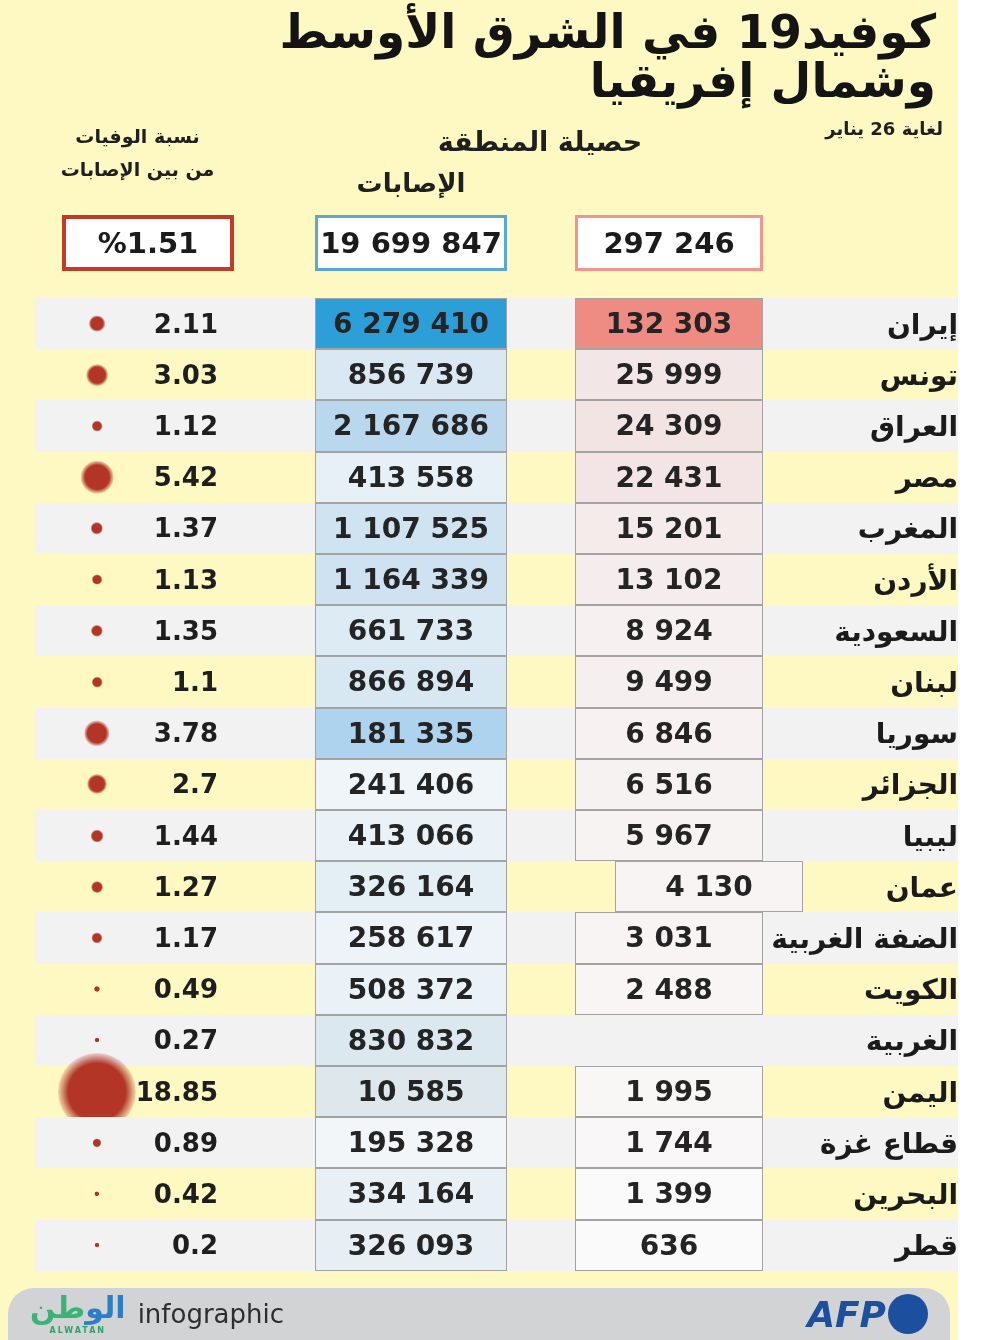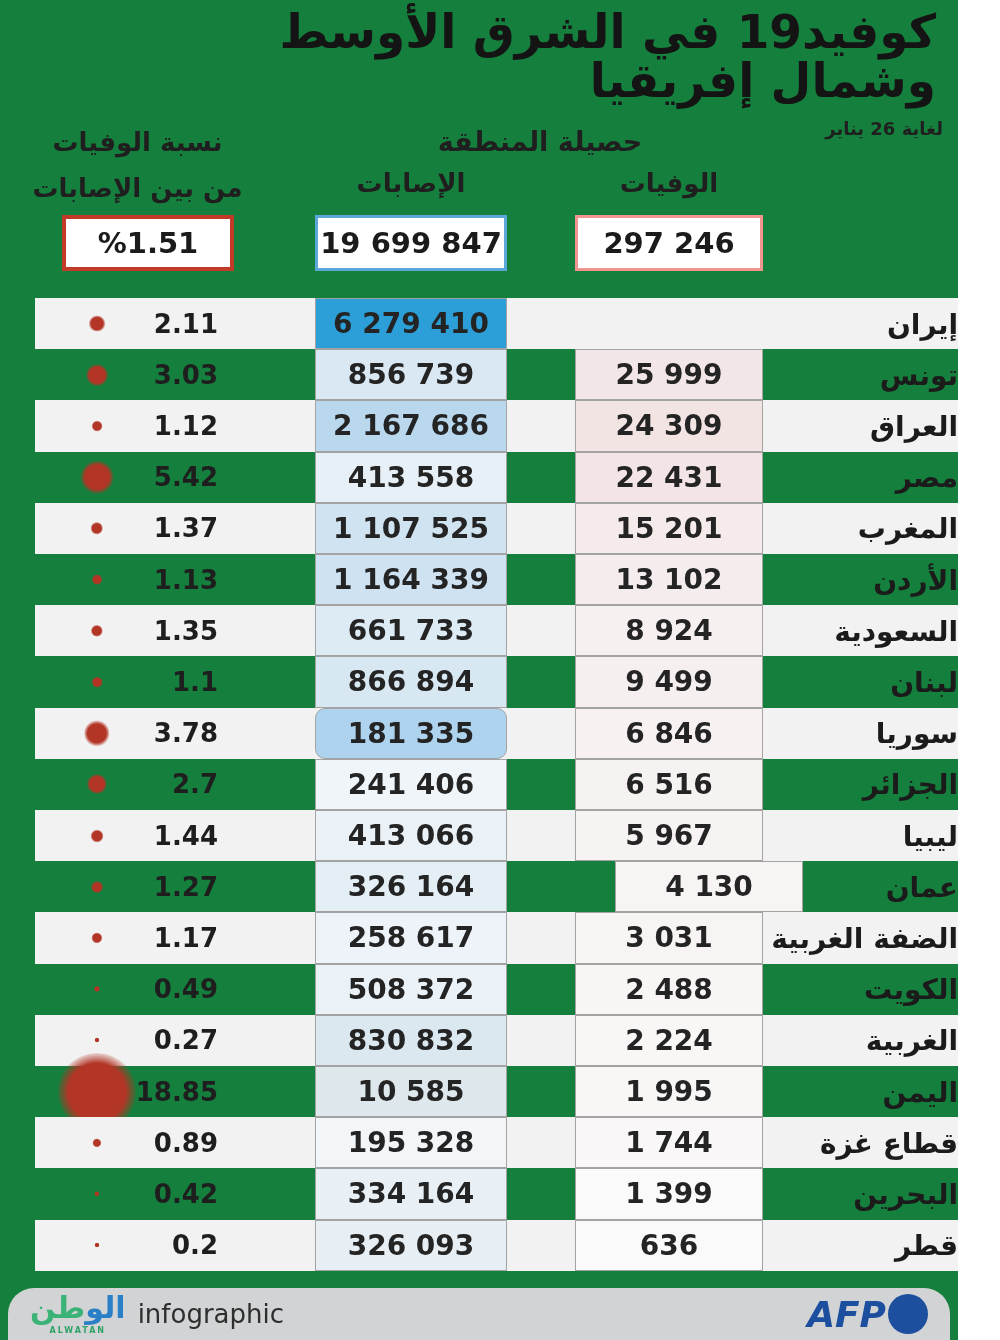--- a/index.html
+++ b/index.html
@@ -1,30 +1,30 @@
 <!DOCTYPE html>
 <html lang="ar"><head>
 <meta charset="utf-8">
 <style>
   html,body{margin:0;padding:0;background:#ffffff;}
-  #page{position:relative;width:958px;height:1340px;background:#15803d;overflow:hidden;
+  #page{position:relative;width:958px;height:1340px;background:#fef9c3;overflow:hidden;
         font-family:"DejaVu Sans",sans-serif;color:#1f1f1f;}
   .rtl{direction:rtl;}
   .ltrnum{direction:ltr;unicode-bidi:bidi-override;}
 
   
   .title{position:absolute;top:8px;right:22px;text-align:right;font-weight:900;
          font-size:47px;line-height:1.04;color:#141414;}
 
   
   .date-note{position:absolute;top:118px;right:15px;font-weight:bold;font-size:18px;}
   .group-label{position:absolute;top:126px;left:400px;width:280px;text-align:center;
                font-weight:bold;font-size:27px;}
   .rate-label{position:absolute;top:120px;left:30px;width:215px;text-align:center;
-              font-weight:bold;font-size:26px;line-height:1.75;}
+              font-weight:bold;font-size:19px;line-height:1.75;}
   .col-label{position:absolute;top:168px;font-weight:bold;font-size:26px;text-align:center;}
   .col-label.deaths{left:575px;width:188px;}
   .col-label.infections{left:315px;width:192px;}
 
   .total-box{position:absolute;top:215px;height:56px;display:flex;align-items:center;
              justify-content:center;font-weight:bold;font-size:29px;background:#fff;
              box-sizing:border-box;color:#1b1b1b;}
   .box-rate{left:62px;width:172px;border:4px solid #c23a28;}
   .box-infections{left:315px;width:192px;border:3px solid #5aa7d8;}
   .box-deaths{left:575px;width:188px;border:3px solid #f2958e;}
@@ -68,37 +68,37 @@
   </div>
 
   <div class="date-note rtl">لغاية 26 يناير</div>
   <div class="group-label rtl">حصيلة المنطقة</div>
 
   <div class="rate-label rtl">
     <div>نسبة الوفيات</div>
     <div>من بين الإصابات</div>
   </div>
 
-  <div class="col-label deaths rtl">الوفيات</div>
   <div class="col-label infections rtl">الإصابات</div>
 
   <div class="total-box box-rate">
     <span class="ltrnum">%1.51</span>
   </div>
   <div class="total-box box-infections">
     <span class="ltrnum">19 699 847</span>
   </div>
   <div class="total-box box-deaths">
     <span class="ltrnum">297 246</span>
   </div>
 
   <div>
       <div class="row" style="top: 298px;">
       <div class="stripe" style="background: rgb(242, 242, 243);"></div>
       <div class="country rtl">إيران</div>
+      <div class="cell deaths ltrnum" style="background: rgb(238, 139, 131);">132 303</div>
       <div class="cell infections ltrnum" style="background: rgb(45, 159, 216);">6 279 410</div>
       <div class="pct ltrnum">2.11</div>
       <div class="dot" style="width: 16.8654px; height: 16.8654px;"></div>
     </div>
       <div class="row" style="top: 349.2px;">
       <div class="stripe"></div>
       <div class="country rtl">تونس</div>
       <div class="cell deaths ltrnum" style="background: rgb(243, 230, 230);">25 999</div>
       <div class="cell infections ltrnum" style="background: rgb(217, 232, 243);">856 739</div>
       <div class="pct ltrnum">3.03</div>
@@ -149,21 +149,21 @@
       <div class="country rtl">لبنان</div>
       <div class="cell deaths ltrnum" style="background: rgb(246, 239, 240);">9 499</div>
       <div class="cell infections ltrnum" style="background: rgb(216, 232, 242);">866 894</div>
       <div class="pct ltrnum">1.1</div>
       <div class="dot" style="width: 10.6899px; height: 10.6899px;"></div>
     </div>
       <div class="row" style="top: 707.6px;">
       <div class="stripe" style="background: rgb(242, 242, 243);"></div>
       <div class="country rtl">سوريا</div>
       <div class="cell deaths ltrnum" style="background: rgb(247, 241, 241);">6 846</div>
-      <div class="cell infections ltrnum" style="background: rgb(174, 211, 238); border-radius: 10px;">181 335</div>
+      <div class="cell infections ltrnum" style="background: rgb(174, 211, 238);">181 335</div>
       <div class="pct ltrnum">3.78</div>
       <div class="dot" style="width: 25.3655px; height: 25.3655px;"></div>
     </div>
       <div class="row" style="top: 758.8px;">
       <div class="stripe"></div>
       <div class="country rtl">الجزائر</div>
       <div class="cell deaths ltrnum" style="background: rgb(247, 242, 242);">6 516</div>
       <div class="cell infections ltrnum" style="background: rgb(240, 245, 249);">241 406</div>
       <div class="pct ltrnum">2.7</div>
       <div class="dot" style="width: 20.0426px; height: 20.0426px;"></div>
@@ -196,21 +196,20 @@
       <div class="stripe"></div>
       <div class="country rtl">الكويت</div>
       <div class="cell deaths ltrnum" style="background: rgb(249, 245, 245);">2 488</div>
       <div class="cell infections ltrnum" style="background: rgb(234, 242, 247);">508 372</div>
       <div class="pct ltrnum">0.49</div>
       <div class="dot" style="width: 6.06928px; height: 6.06928px;"></div>
     </div>
       <div class="row" style="top: 1014.8px;">
       <div class="stripe" style="background: rgb(242, 242, 243);"></div>
       <div class="country rtl">الغربية</div>
-      <div class="cell deaths ltrnum" style="background: rgb(249, 246, 246);">2 224</div>
       <div class="cell infections ltrnum" style="background: rgb(220, 232, 240);">830 832</div>
       <div class="pct ltrnum">0.27</div>
       <div class="dot" style="width: 5px; height: 5px;"></div>
     </div>
       <div class="row" style="top: 1066px;">
       <div class="stripe"></div>
       <div class="country rtl">اليمن</div>
       <div class="cell deaths ltrnum" style="background: rgb(249, 246, 246);">1 995</div>
       <div class="cell infections ltrnum" style="background: rgb(221, 231, 236);">10 585</div>
       <div class="pct ltrnum">18.85</div>

